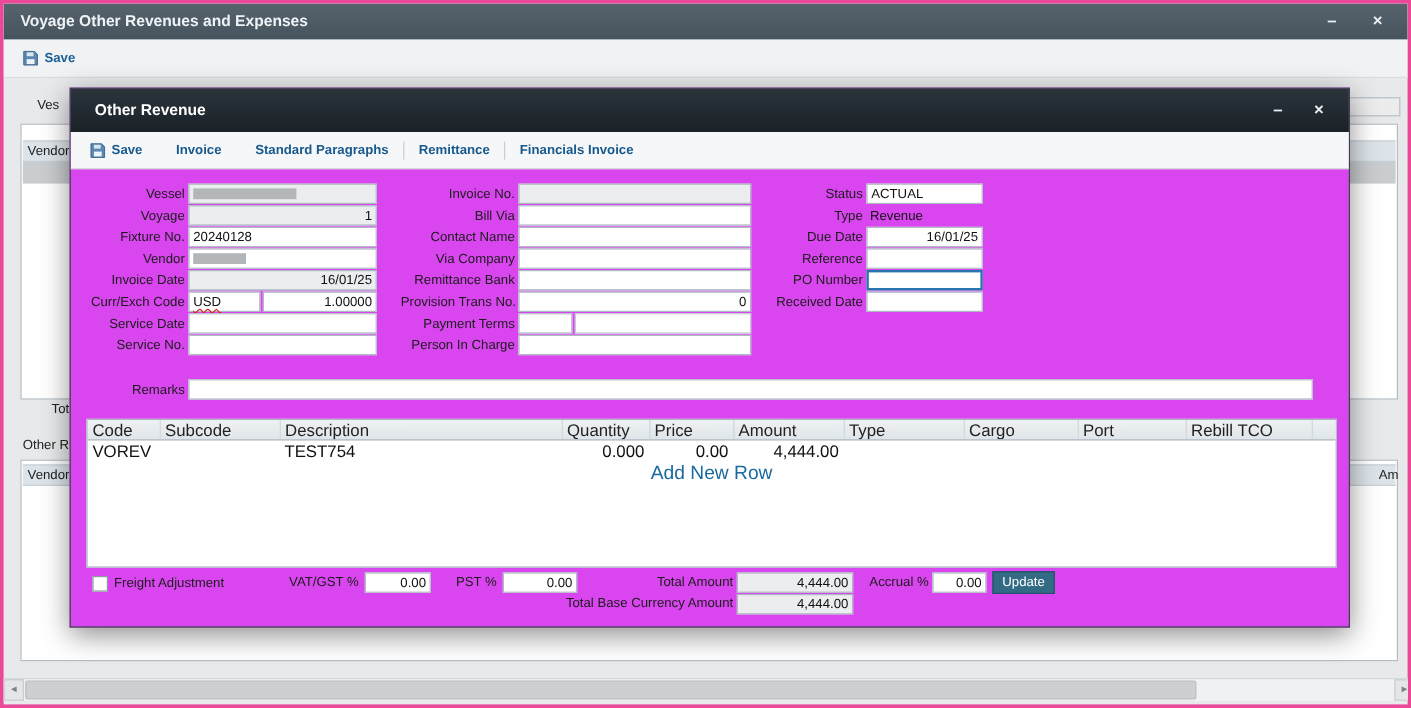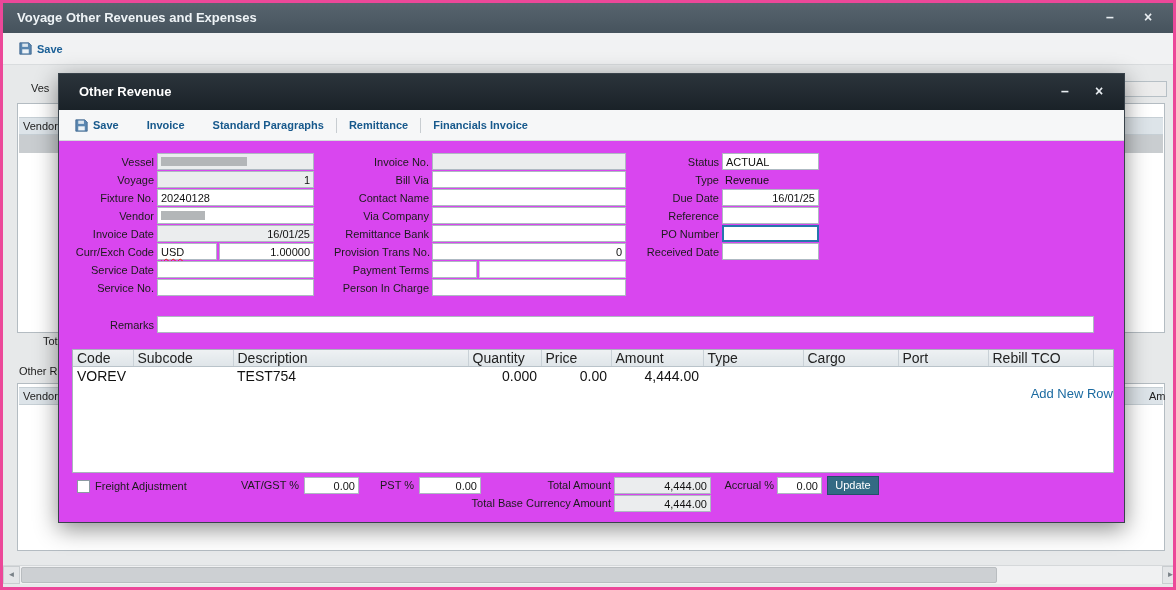--- a/index.html
+++ b/index.html
@@ -55,21 +55,21 @@
   .remarks-row{position:absolute;left:5px;top:173px;height:21px;display:flex;align-items:center;}
   .remarks-row .flabel{width:90px;}
   .w937{width:937px;}
 
   
   .tablewrap{position:absolute;left:13px;top:208px;width:1042px;height:124px;background:#fff;border:1px solid #a9b4bc;overflow:hidden;}
   table.grid{border-collapse:collapse;table-layout:fixed;width:1040px;font-size:14px;}
   .grid th{height:16px;background:linear-gradient(#eef1f3,#dfe5e9);border-right:1px solid #c9d1d7;border-bottom:1px solid #b9c3ca;font-weight:normal;text-align:left;padding:0 4px;color:#222;overflow:hidden;white-space:nowrap;}
   .grid th.filler{border-right:none;}
   .grid td{height:18px;padding:0 4px;color:#111;overflow:hidden;white-space:nowrap;}
-  .addrow{margin-top:1px;text-align:right;font-size:13px;color:#1a6aa0;cursor:pointer;}
+  .addrow{margin-top:1px;text-align:center;font-size:16px;color:#1a6aa0;cursor:pointer;}
 
   
   .abs{position:absolute;}
   .lab-r{position:absolute;font-size:11px;text-align:right;line-height:17px;color:#1b1b1b;white-space:nowrap;}
   .cb{position:absolute;left:18px;top:339px;width:13px;height:13px;border:1px solid #8d9aa3;background:#fff;cursor:pointer;}
   .updbtn{position:absolute;left:768px;top:335px;width:52px;height:19px;background:#336a84;border:1px solid #24506a;color:#fff;font-size:11px;text-align:center;line-height:17px;cursor:pointer;}
 </style>
 </head>
 <body>
 

